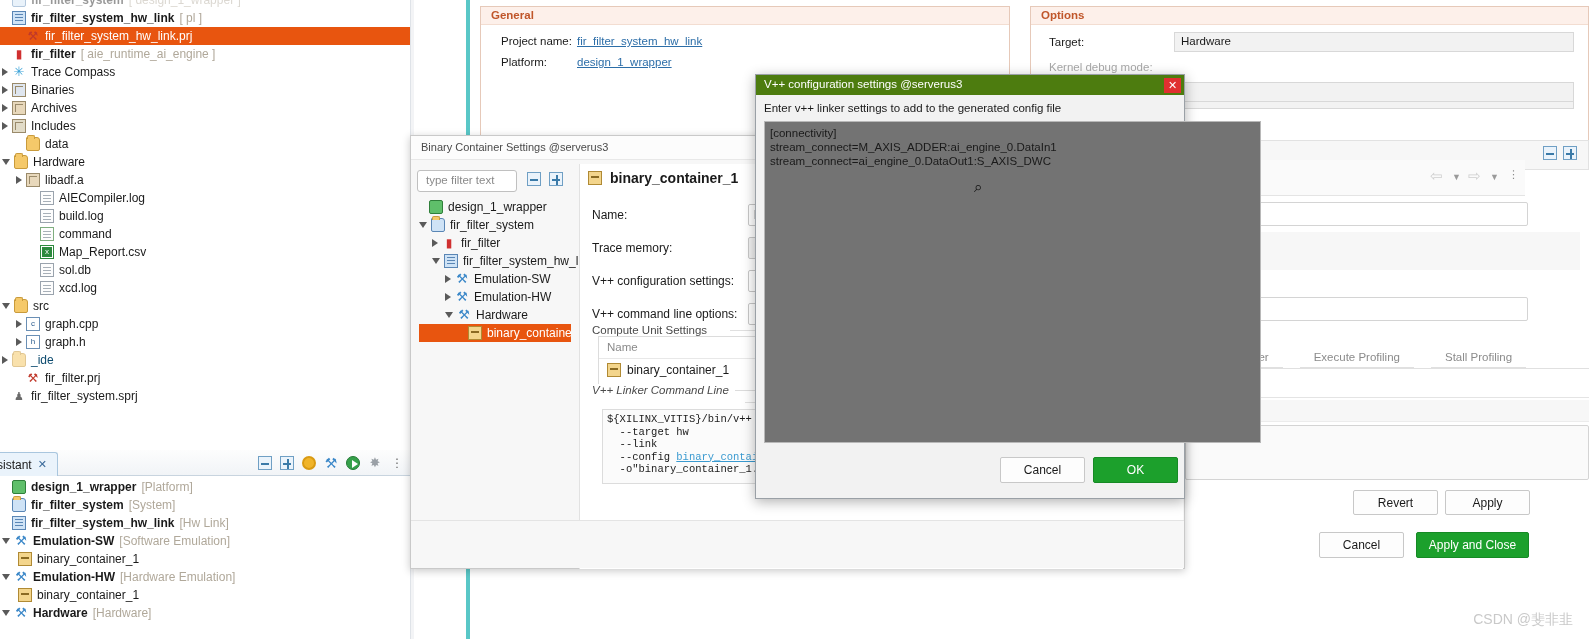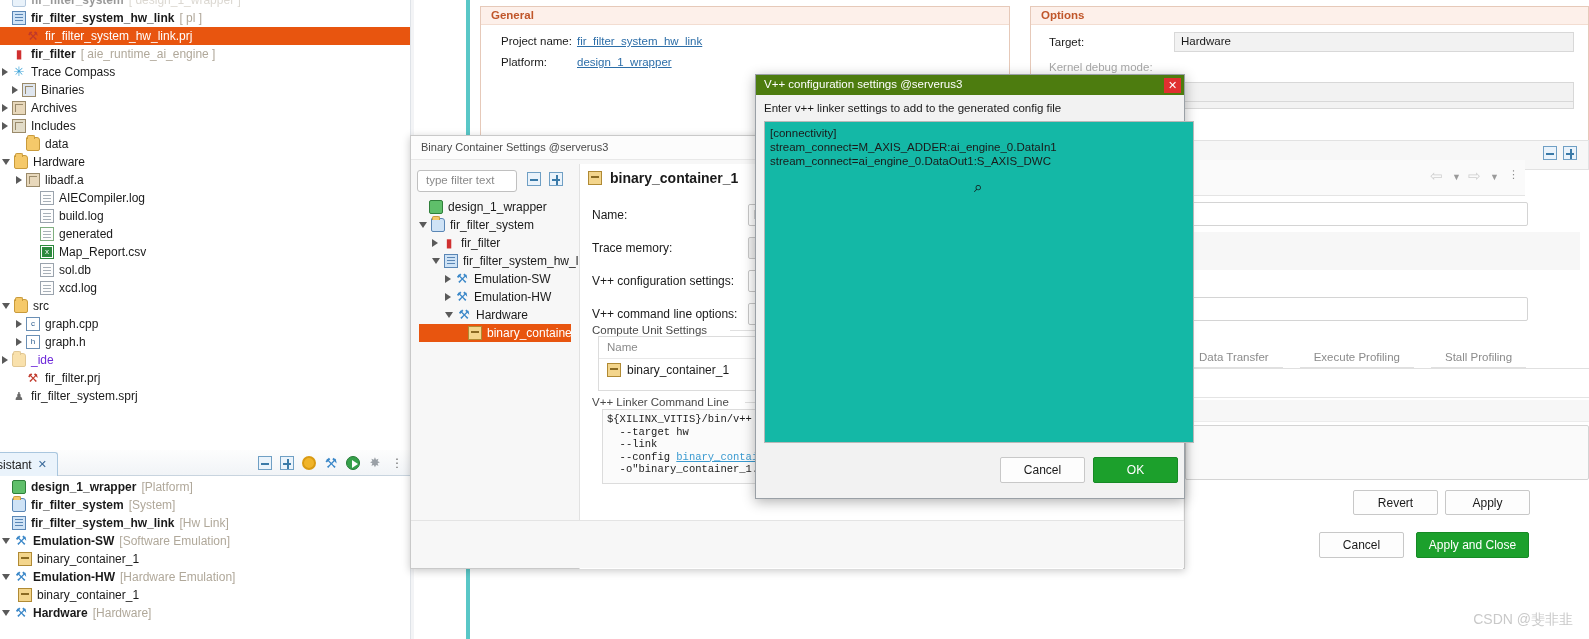--- a/index.html
+++ b/index.html
@@ -149,22 +149,22 @@
              border-top:1px solid #e4e4e4; background:#f7f7f7; }
 
   
   #vdlg { left:755px; top:74px; width:430px; height:425px;
           background:#f2f2f2; border:1px solid #9aa0a6; box-shadow:0 3px 12px rgba(0,0,0,.3); }
   #v-title { position:absolute; left:0; top:0; width:428px; height:20px; background:#4d7c0f;
              color:#fff; font-size:11.5px; padding:3px 0 0 8px; }
   #v-close { position:absolute; right:3px; top:3px; width:17px; height:15px; background:#e03030;
              color:#fff; font-size:11px; text-align:center; line-height:15px; cursor:pointer; }
   #v-prompt { position:absolute; left:8px; top:27px; font-size:11.5px; color:#1a1a1a; }
-  #v-text { position:absolute; left:8px; top:46px; width:430px; height:322px;
-            background:#14b8a6; border:1px solid #b8b8b8;
+  #v-text { position:absolute; left:8px; top:46px; width:497px; height:322px;
+            background:#737373; border:1px solid #b8b8b8;
             font-size:11.5px; color:#1a1a1a; line-height:14px; padding:4px 0 0 5px; white-space:pre; }
   #v-caret { position:absolute; left:218px; top:103px; color:#111; font-size:15px; }
   #v-foot { position:absolute; left:0; bottom:0; width:428px; height:52px; }
 
   .wm { position:absolute; right:16px; bottom:10px; color:#c9c9c9; font-size:14px; }
 </style>
 </head>
 <body>
 
 <div id="root">
@@ -196,21 +196,21 @@
         <span class="ic ic-prj" style="color: rgb(208, 48, 48);">▮</span>
         <span class="tlabel b">fir_filter</span>
         <span class="tdim">[ aie_runtime_ai_engine ]</span>
       </div>
       <div class="tr" style="padding-left: 2px;">
         <span class="tri tri-right"></span>
         <span style="width: 4px; flex: 0 0 auto;"></span>
         <span class="ic ic-star">✳</span>
         <span class="tlabel">Trace Compass</span>
       </div>
-      <div class="tr" style="padding-left: 12px; text-align: center;">
+      <div class="tr" style="padding-left: 2px; text-align: center;">
         <span class="tri tri-right"></span>
         <span style="width: 4px; flex: 0 0 auto;"></span>
         <span class="ic ic-grid" style="background: rgb(223, 230, 239);"></span>
         <span class="tlabel">Binaries</span>
       </div>
       <div class="tr" style="padding-left: 2px;">
         <span class="tri tri-right"></span>
         <span style="width: 4px; flex: 0 0 auto;"></span>
         <span class="ic ic-grid"></span>
         <span class="tlabel">Archives</span>
@@ -248,21 +248,21 @@
       <div class="tr" style="padding-left: 30px;">
         <span class="tri-ph"></span>
         <span style="width: 4px; flex: 0 0 auto;"></span>
         <span class="ic ic-file"></span>
         <span class="tlabel">build.log</span>
       </div>
       <div class="tr" style="padding-left: 30px;">
         <span class="tri-ph"></span>
         <span style="width: 4px; flex: 0 0 auto;"></span>
         <span class="ic ic-file" style="border-color: rgb(127, 174, 127);"></span>
-        <span class="tlabel">generated</span>
+        <span class="tlabel">command</span>
       </div>
       <div class="tr" style="padding-left: 30px;">
         <span class="tri-ph"></span>
         <span style="width: 4px; flex: 0 0 auto;"></span>
         <span class="ic ic-csv"></span>
         <span class="tlabel">Map_Report.csv</span>
       </div>
       <div class="tr" style="padding-left: 30px;">
         <span class="tri-ph"></span>
         <span style="width: 4px; flex: 0 0 auto;"></span>
@@ -290,21 +290,21 @@
       <div class="tr" style="padding-left: 16px;">
         <span class="tri tri-right"></span>
         <span style="width: 4px; flex: 0 0 auto;"></span>
         <span class="ic ic-cpp">h</span>
         <span class="tlabel">graph.h</span>
       </div>
       <div class="tr" style="padding-left: 2px;">
         <span class="tri tri-right"></span>
         <span style="width: 4px; flex: 0 0 auto;"></span>
         <span class="ic ic-folder" style="opacity: 0.55;"></span>
-        <span class="tlabel" style="color: #6d28d9;">_ide</span>
+        <span class="tlabel" style="color: #0c4a6e;">_ide</span>
       </div>
       <div class="tr" style="padding-left: 16px;">
         <span class="tri-ph"></span>
         <span style="width: 4px; flex: 0 0 auto;"></span>
         <span class="ic ic-prj" style="color: rgb(192, 57, 43);">⚒</span>
         <span class="tlabel">fir_filter.prj</span>
       </div>
       <div class="tr" style="padding-left: 2px;">
         <span class="tri-ph"></span>
         <span style="width: 4px; flex: 0 0 auto;"></span>
@@ -530,21 +530,21 @@
         <div id="cu-head">
           <span class="cu-col" style="left:8px;">Name</span>
           <span class="cu-col" style="left:242px;">Co</span>
         </div>
         <div id="cu-row">
           <span class="ic ic-bin"></span>
           <span>binary_container_1</span>
         </div>
       </div>
 
-      <div class="grouplab" style="left:12px;top:232px;">V++ Linker Command Line</div>
+      <div class="grouplab" style="left:12px;top:220px;font-style:italic;">V++ Linker Command Line</div>
       <div class="groupline" style="left:165px;top:238px;width:425px;"></div>
 
       <div id="cmdline"><span>${XILINX_VITIS}/bin/v++</span>
 <span>  --target hw</span>
 <span>  --link</span>
 <span>  --config </span><span class="lnk">binary_contai</span>
 <span>  -o"binary_container_1.</span></div>
     </div>
 
     <div id="bc-foot">

